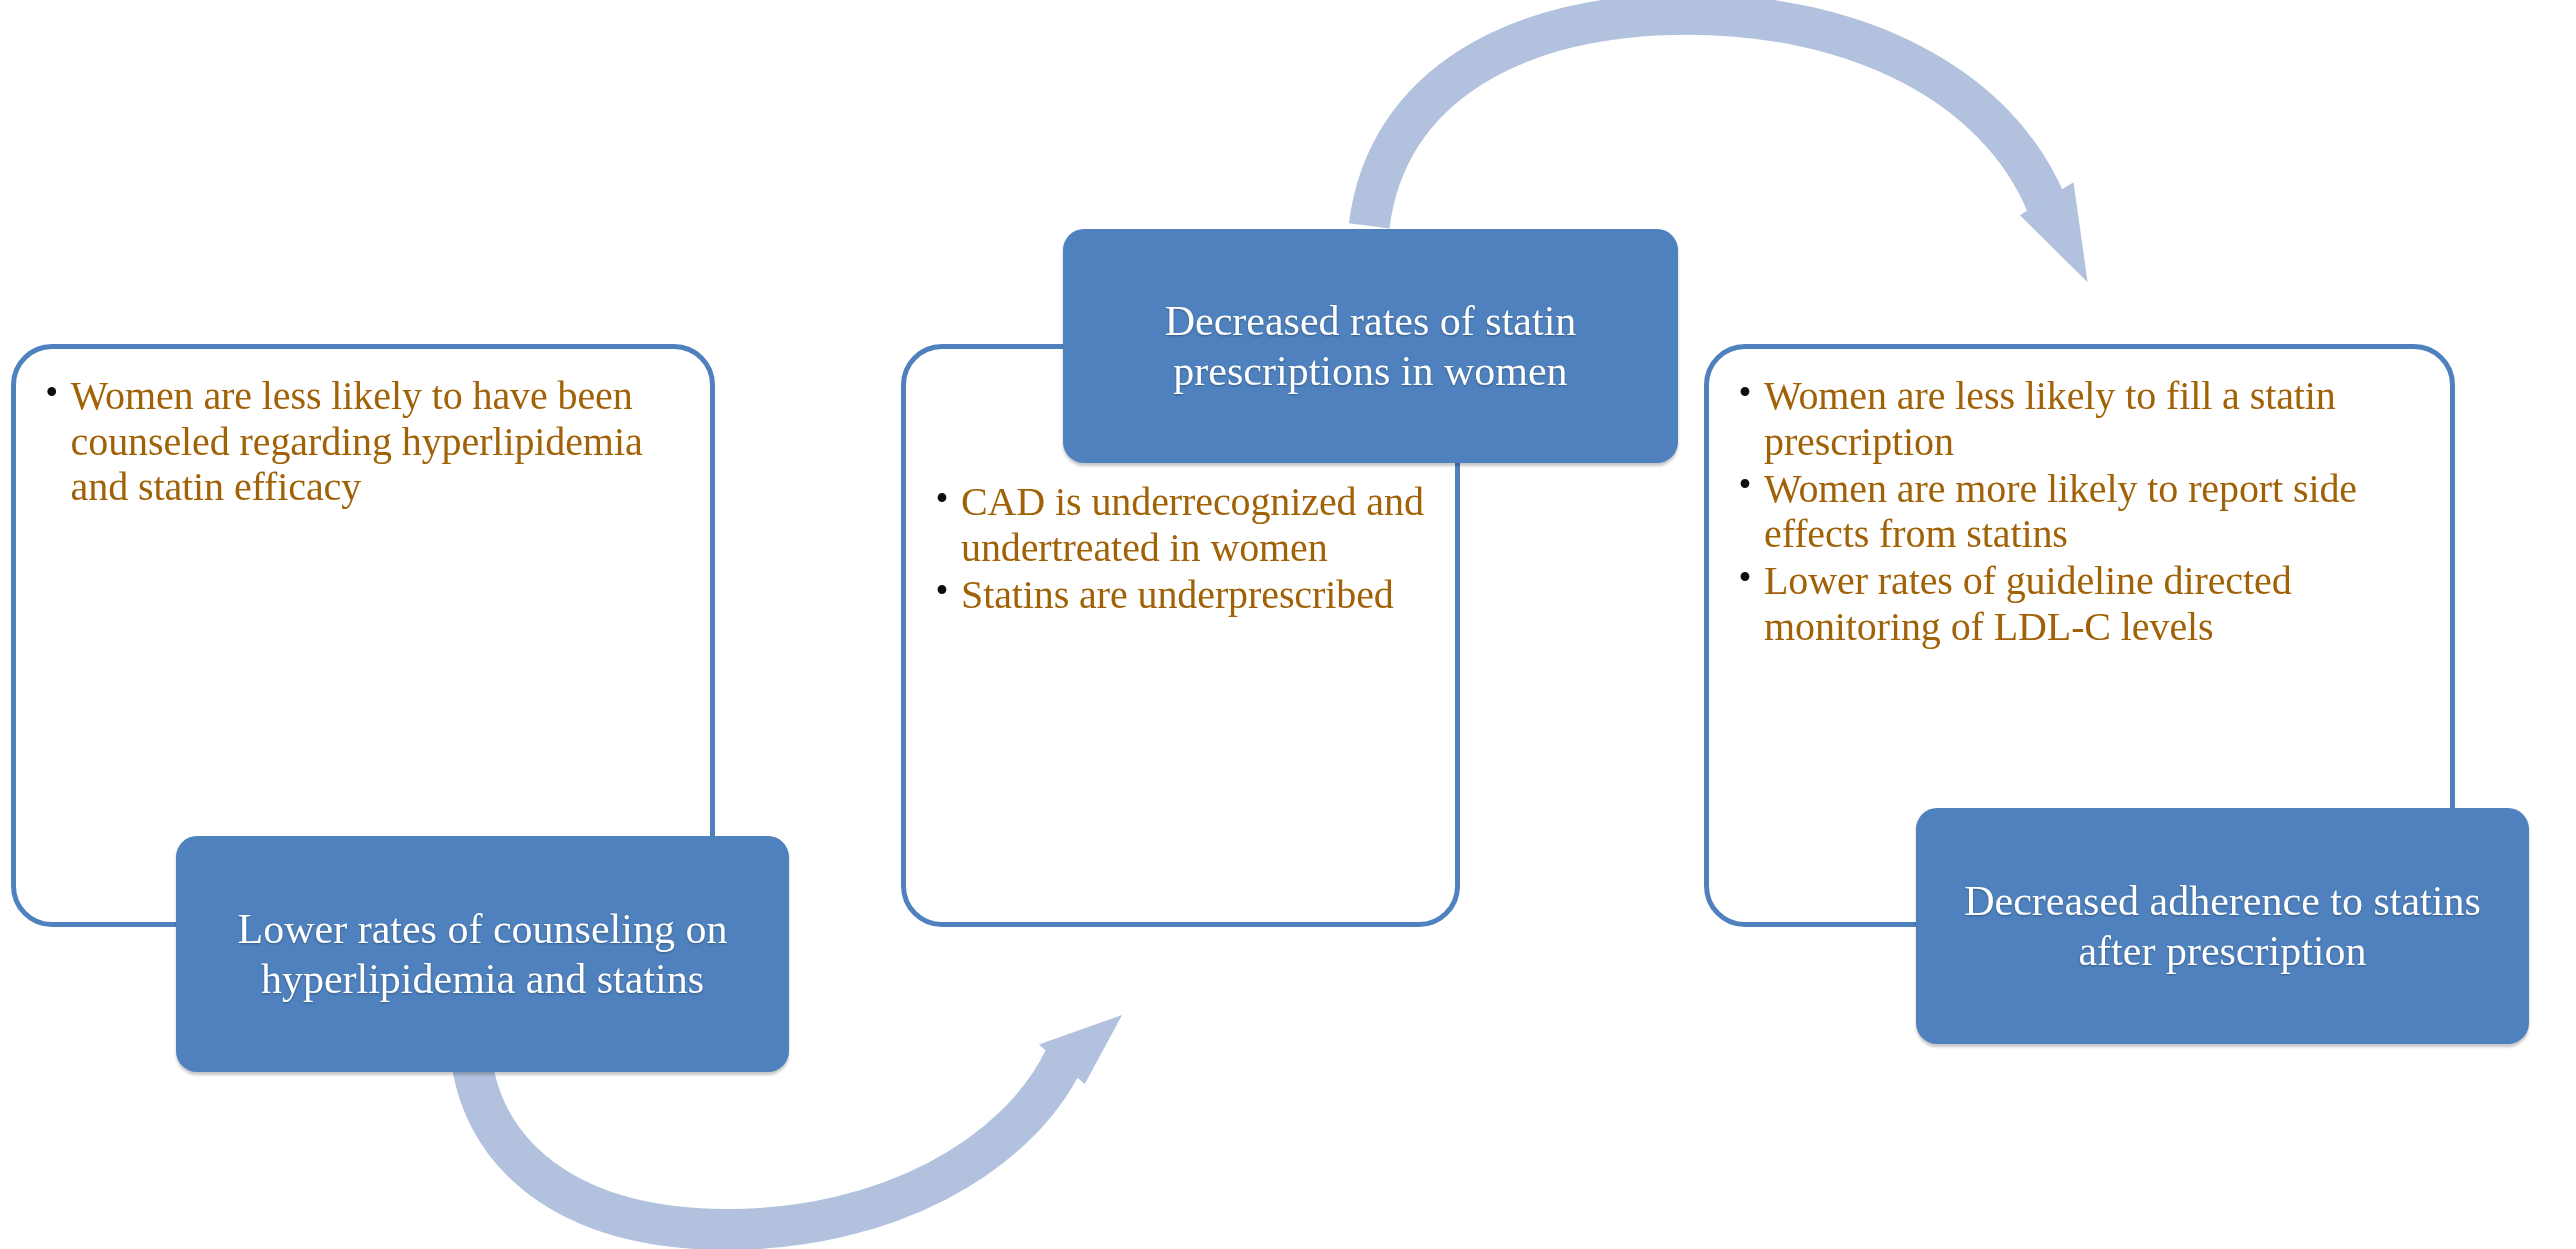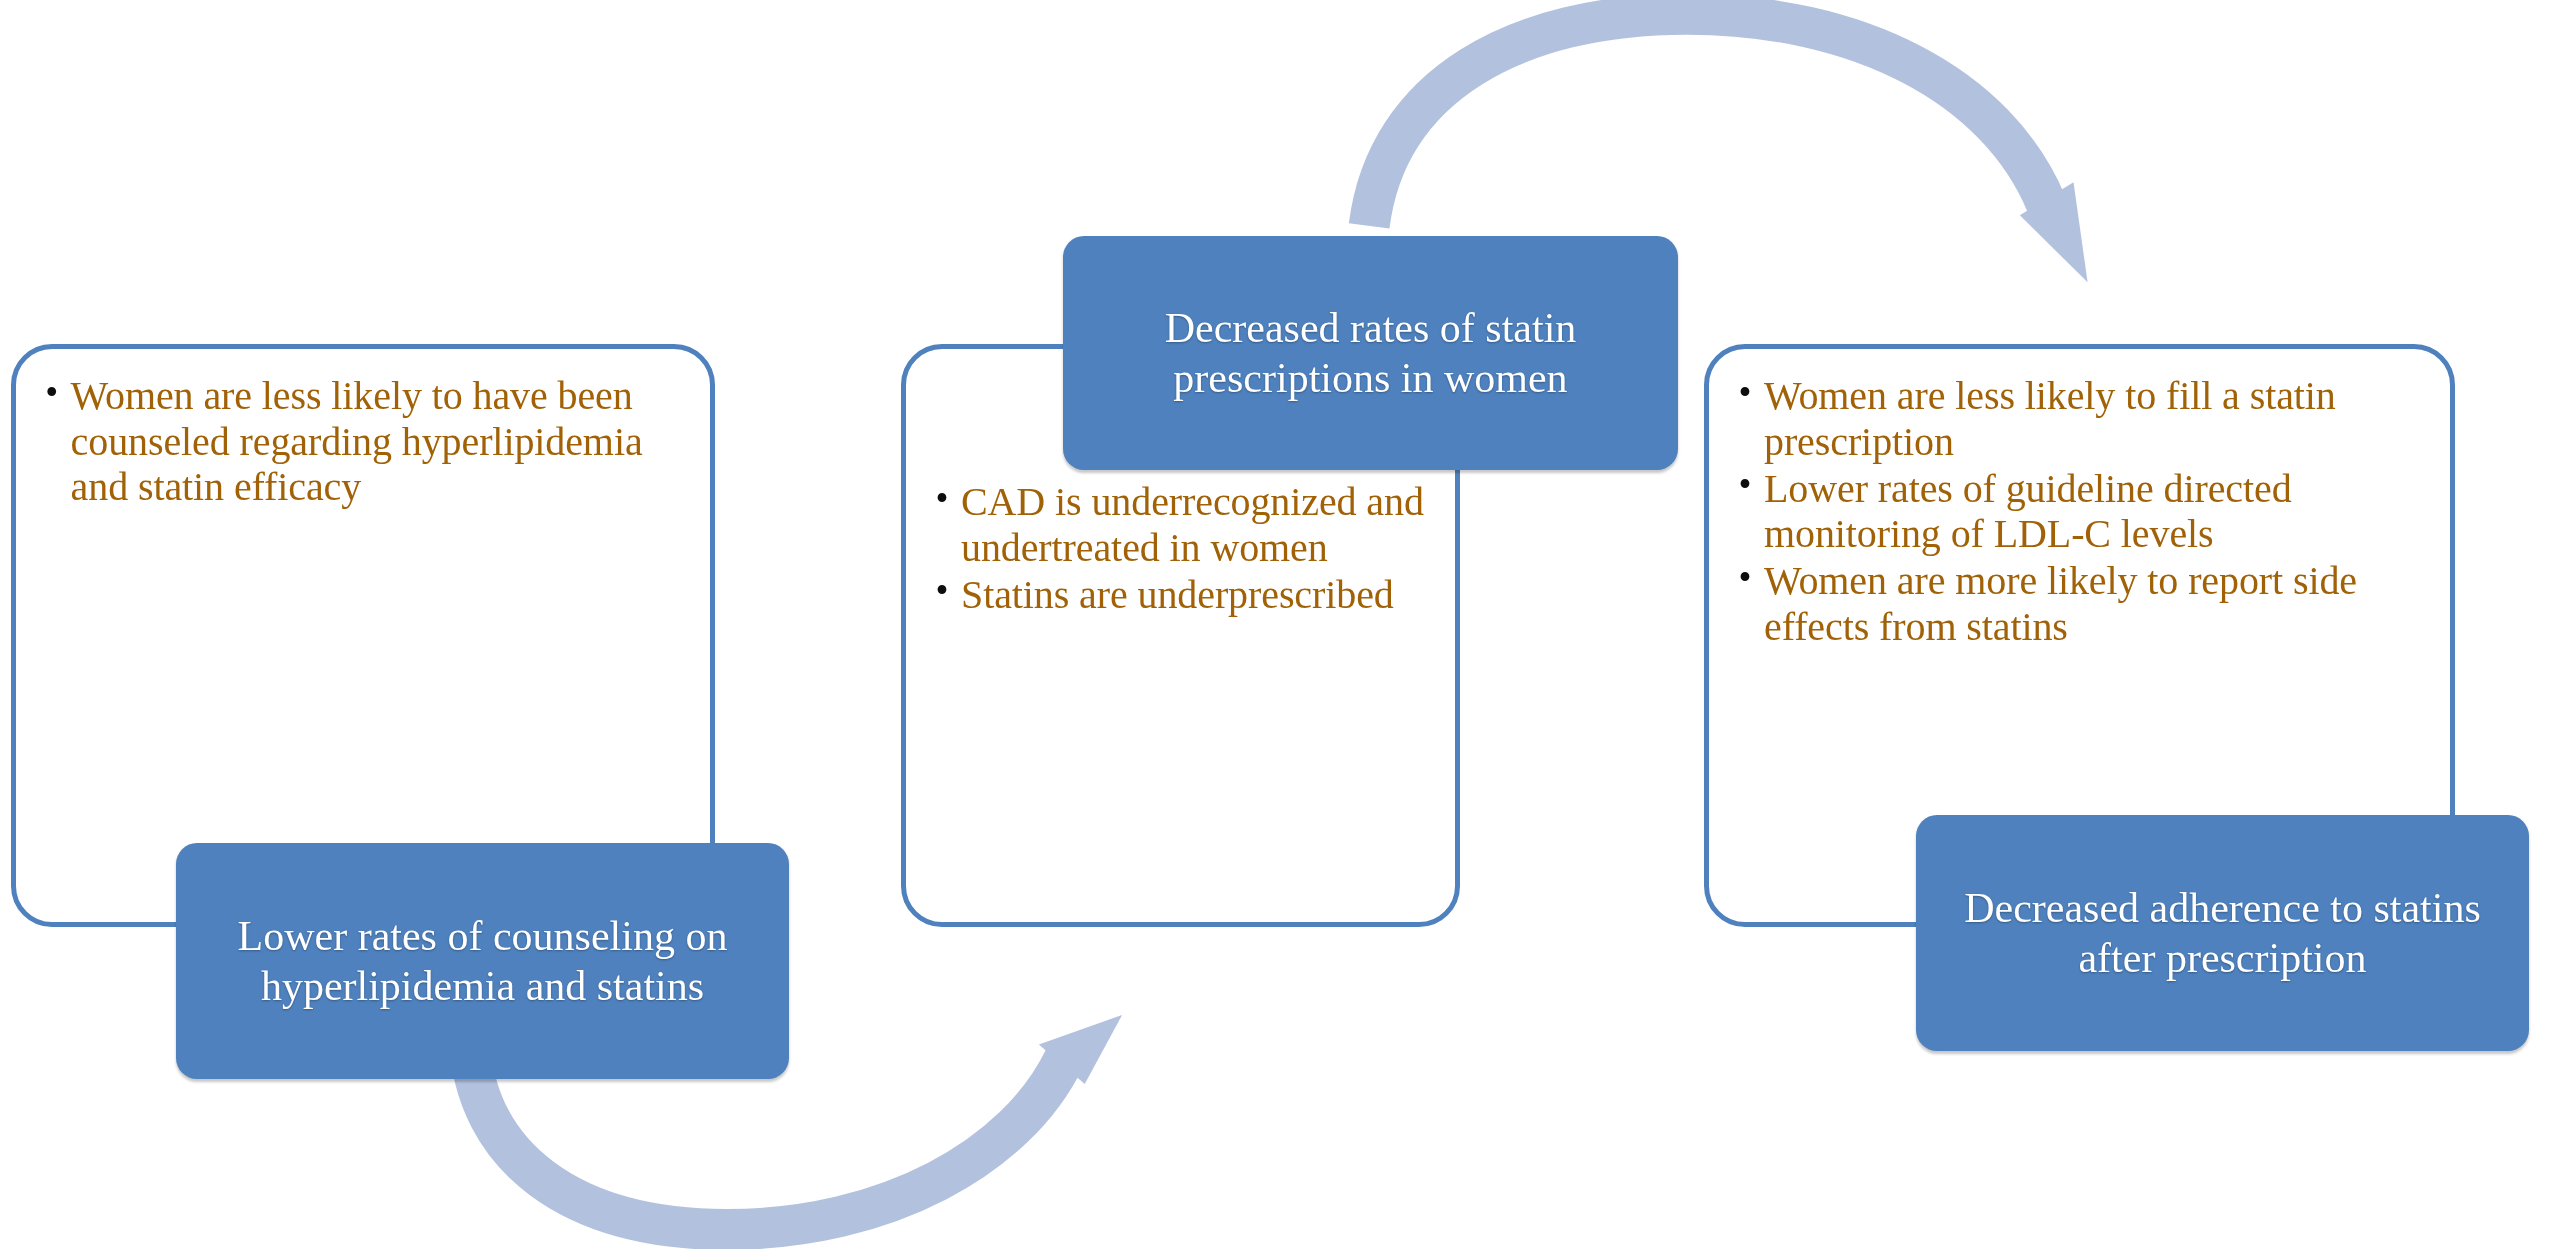--- a/index.html
+++ b/index.html
@@ -60,21 +60,20 @@
   .bluebox {
     position: absolute;
     box-sizing: border-box;
     background: #4e81bd;
     border-radius: 21px;
     z-index: 5;
     display: flex;
     align-items: center;
     justify-content: center;
     box-shadow: 0 2.1px 2.8px rgba(0,0,0,0.22);
-    margin-top: 7px;
   }
   .bluebox-label {
     color: #ffffff;
     font-size: 42px;
     line-height: 1.2;
     text-align: center;
     padding: 0 18.3px;
     text-shadow: 0 1.4px 2.1px rgba(0,0,0,0.30);
   }
   
@@ -128,22 +127,22 @@
     </ul>
   </div>
 
   <div class="bluebox" id="box-middle-top">
     <span class="bluebox-label">Decreased rates of statin prescriptions in women</span>
   </div>
 
   <div class="card" id="card-right">
     <ul class="card-body">
       <li class="bullet-item">Women are less likely to fill a statin prescription</li>
+      <li class="bullet-item">Women are more likely to report side effects from statins</li>
       <li class="bullet-item">Lower rates of guideline directed monitoring of LDL-C levels</li>
-      <li class="bullet-item">Women are more likely to report side effects from statins</li>
     </ul>
   </div>
 
   <div class="bluebox" id="box-right">
     <span class="bluebox-label">Decreased adherence to statins after prescription</span>
   </div>
 
 </div>
 
 

